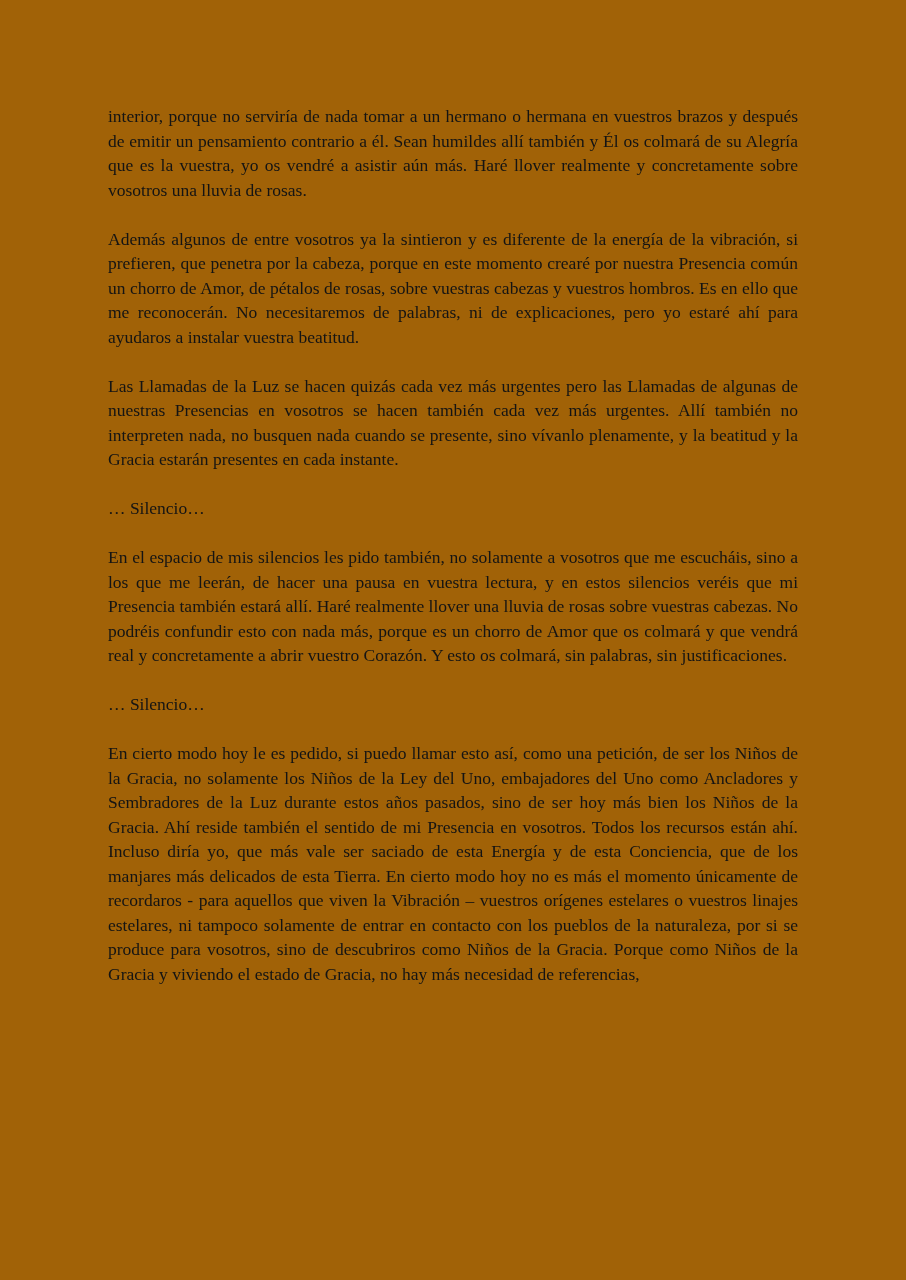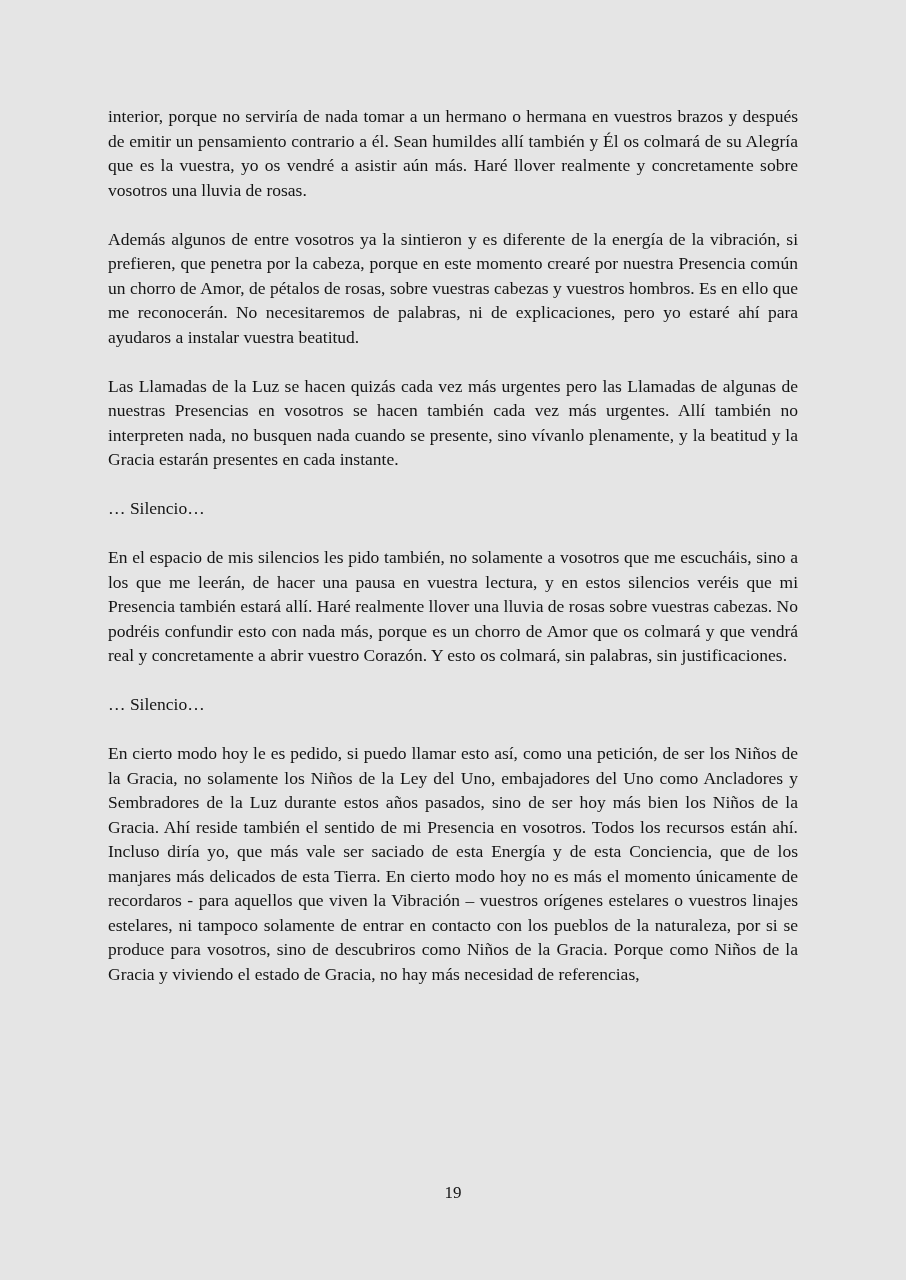--- a/index.html
+++ b/index.html
@@ -4,21 +4,21 @@
 <style>
   html, body {
     margin: 0;
     padding: 0;
     background: #ffffff;
   }
   .page {
     position: relative;
     width: 906px;
     height: 1280px;
-    background: #e5e5e5;
+    background: #a16207;
     overflow: hidden;
     font-family: "Liberation Serif", "DejaVu Serif", serif;
     color: #141414;
   }
   .page-body {
     position: absolute;
     left: 108px;
     top: 104px;
     width: 690px;
     font-size: 17.5px;
@@ -50,14 +50,13 @@
 <div class="page">
   <main class="page-body">
       <p class="paragraph">interior, porque no serviría de nada tomar a un hermano o hermana en vuestros brazos y después de emitir un pensamiento contrario a él. Sean humildes allí también y Él os colmará de su Alegría que es la vuestra, yo os vendré a asistir aún más. Haré llover realmente y concretamente sobre vosotros una lluvia de rosas.</p>
       <p class="paragraph">Además algunos de entre vosotros ya la sintieron y es diferente de la energía de la vibración, si prefieren, que penetra por la cabeza, porque en este momento crearé por nuestra Presencia común un chorro de Amor, de pétalos de rosas, sobre vuestras cabezas y vuestros hombros. Es en ello que me reconocerán. No necesitaremos de palabras, ni de explicaciones, pero yo estaré ahí para ayudaros a instalar vuestra beatitud.</p>
       <p class="paragraph">Las Llamadas de la Luz se hacen quizás cada vez más urgentes pero las Llamadas de algunas de nuestras Presencias en vosotros se hacen también cada vez más urgentes. Allí también no interpreten nada, no busquen nada cuando se presente, sino vívanlo plenamente, y la beatitud y la Gracia estarán presentes en cada instante.</p>
       <p class="silence">… Silencio…</p>
       <p class="paragraph">En el espacio de mis silencios les pido también, no solamente a vosotros que me escucháis, sino a los que me leerán, de hacer una pausa en vuestra lectura, y en estos silencios veréis que mi Presencia también estará allí. Haré realmente llover una lluvia de rosas sobre vuestras cabezas. No podréis confundir esto con nada más, porque es un chorro de Amor que os colmará y que vendrá real y concretamente a abrir vuestro Corazón. Y esto os colmará, sin palabras, sin justificaciones.</p>
       <p class="silence">… Silencio…</p>
       <p class="paragraph">En cierto modo hoy le es pedido, si puedo llamar esto así, como una petición, de ser los Niños de la Gracia, no solamente los Niños de la Ley del Uno, embajadores del Uno como Ancladores y Sembradores de la Luz durante estos años pasados, sino de ser hoy más bien los Niños de la Gracia. Ahí reside también el sentido de mi Presencia en vosotros. Todos los recursos están ahí. Incluso diría yo, que más vale ser saciado de esta Energía y de esta Conciencia, que de los manjares más delicados de esta Tierra. En cierto modo hoy no es más el momento únicamente de recordaros - para aquellos que viven la Vibración – vuestros orígenes estelares o vuestros linajes estelares, ni tampoco solamente de entrar en contacto con los pueblos de la naturaleza, por si se produce para vosotros, sino de descubriros como Niños de la Gracia. Porque como Niños de la Gracia y viviendo el estado de Gracia, no hay más necesidad de referencias,</p>
     </main>
-  <div class="page-footer">19</div>
 </div>
 
 </body></html>

